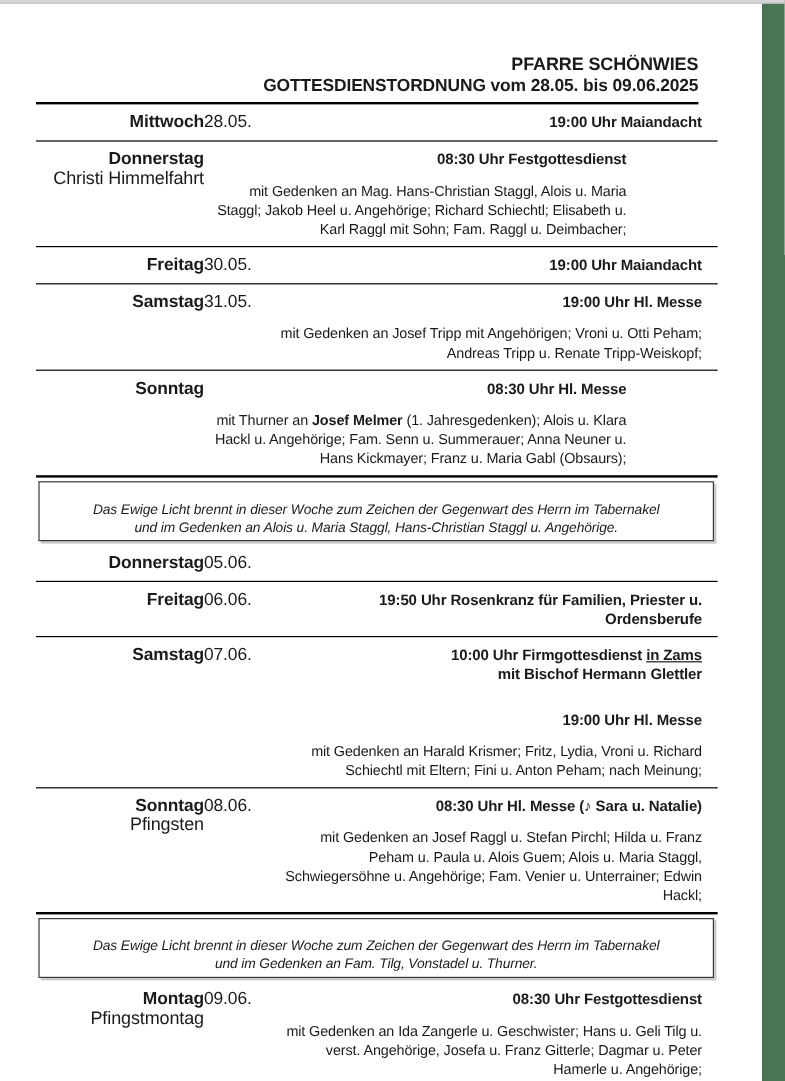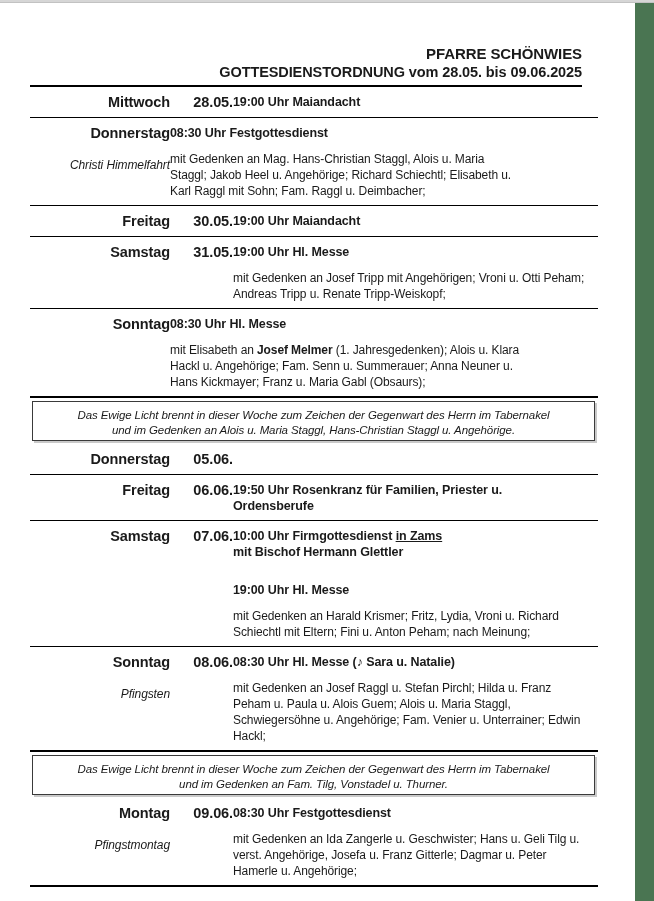--- a/index.html
+++ b/index.html
@@ -17,35 +17,35 @@
   .header { width:552px; text-align:right; }
   .title    { font-size:15px; font-weight:bold; line-height:19px; }
   .subtitle { font-size:14.5px; font-weight:bold; line-height:19px; }
   .header-rule { width:552px; border-bottom:2px solid #000; margin-top:3px; }
 
   .row { display:flex; padding:7px 0 6px 0; border-bottom:1.5px solid #000; }
   .row.heavy-bottom { border-bottom:2.5px solid #000; }
   .row.last { border-bottom:2px solid #000; }
   .col-day  { width:140px;text-align:right; }
   .col-date { width:63px; }
-  .col-content { width:365px; }
+  .col-content { width:365px;text-align:right; }
   .day  { font-size:14.5px; font-weight:bold; line-height:17px; }
-  .sub-label { font-size:12px; line-height:12px; margin-top:17px;font-style:italic; }
-  .date { font-size:14.5px; font-weight:bold; line-height:17px;text-align:right; }
+  .sub-label { font-size:15px; line-height:12px; margin-top:1px; }
+  .date { font-size:14.5px; font-weight:normal; line-height:17px; }
   .headline { font-size:12.5px; font-weight:bold; line-height:16px; max-width:352px; }
   .memorial { font-size:12px; line-height:16px; margin-top:10px; max-width:352px; }
   .memorial .bold { font-weight:bold; }
   .u { text-decoration:underline; }
   .event2 { margin-top:22px; }
 
   .licht-box {
     margin:3px 3px 3px 2px; border:1px solid #3a3a3a;
     box-shadow:2px 2px 0 #c9c9c9;
     text-align:center; font-style:italic; font-size:11.5px; line-height:15px;
-    padding:6px 4px 2px 4px;
+    padding:16px 4px 2px 4px;
   }
 </style>
 </head>
 <body>
 
 <div class="top-strip"></div>
 <div class="side-bar"></div>
 
 <div class="page">
 
@@ -102,21 +102,21 @@
       <div class="memorial">mit Gedenken an Josef Tripp mit Angehörigen; Vroni u. Otti Peham; Andreas Tripp u. Renate Tripp-Weiskopf;</div>
     </div>
   </div>
 
   <div class="row heavy-bottom">
     <div class="col-day">
         <div class="day">Sonntag</div>
       </div>
     <div class="col-content">
       <div class="headline">08:30 Uhr Hl. Messe</div>
-      <div class="memorial"><span>mit Elisabeth an </span><span class="bold">Josef Melmer</span><span> (1. Jahresgedenken); Alois u. Klara Hackl u. Angehörige; Fam. Senn u. Summerauer; Anna Neuner u. Hans Kickmayer; Franz u. Maria Gabl (Obsaurs);</span></div>
+      <div class="memorial"><span>mit Thurner an </span><span class="bold">Josef Melmer</span><span> (1. Jahresgedenken); Alois u. Klara Hackl u. Angehörige; Fam. Senn u. Summerauer; Anna Neuner u. Hans Kickmayer; Franz u. Maria Gabl (Obsaurs);</span></div>
     </div>
   </div>
 
   <div class="licht-box">
     <div>Das Ewige Licht brennt in dieser Woche zum Zeichen der Gegenwart des Herrn im Tabernakel</div>
     <div>und im Gedenken an Alois u. Maria Staggl, Hans-Christian Staggl u. Angehörige.</div>
   </div>
 
   <div class="row">
     <div class="col-day">

